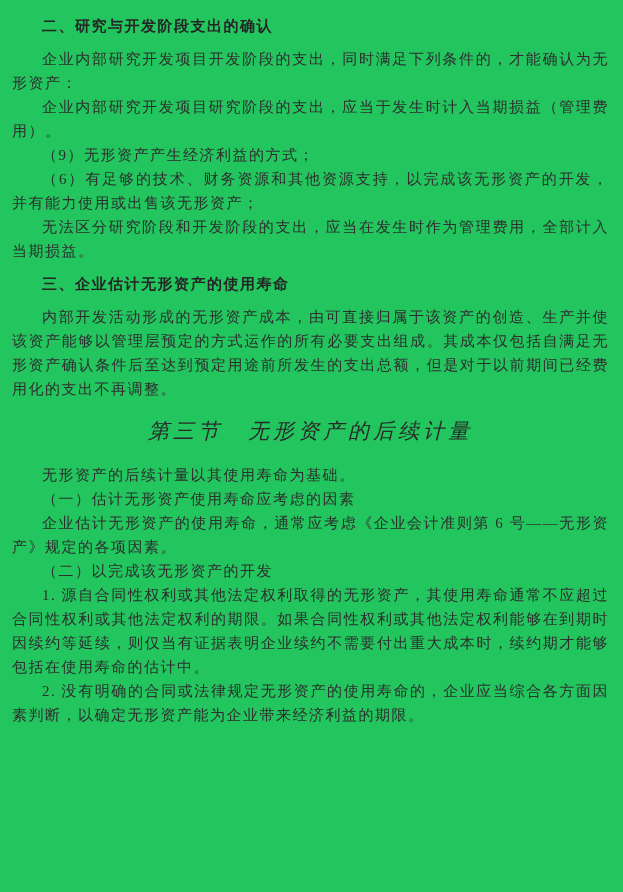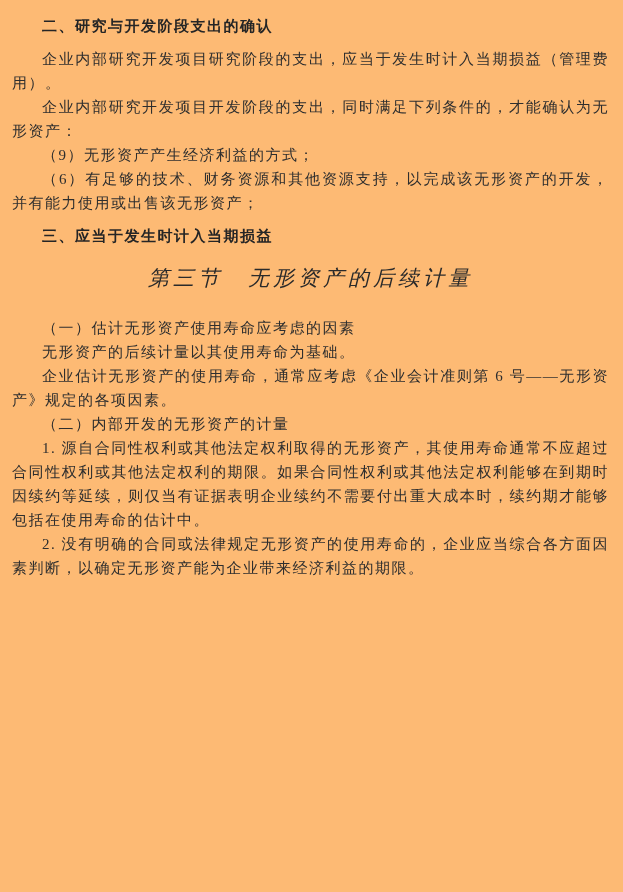--- a/index.html
+++ b/index.html
@@ -5,21 +5,21 @@
   html, body {
     margin: 0;
     padding: 0;
     background: #fcfcfc;
   }
   .page {
     position: relative;
     width: 623px;
     height: 892px;
     box-sizing: border-box;
-    background: #fdba74;
+    background: #22c55e;
     color: #2e2e2e;
     padding: 5px 14px 0 12px;
     overflow: hidden;
     font-family: "Liberation Serif", serif;
   }
   .para {
     margin: 0;
     font-size: 15px;
     line-height: 24px;
     letter-spacing: 1.5px;
@@ -33,41 +33,43 @@
     font-size: 15px;
     line-height: 24px;
     letter-spacing: 1.5px;
     font-weight: 700;
     text-indent: 2em;
     text-align: left;
     font-family: "Liberation Sans", sans-serif;
     color: #252525;
   }
   .chapter-title {
-    margin: 15px 0 23px;
+    margin: 15px 0 17px;
     font-size: 21px;
     line-height: 30px;
     letter-spacing: 4px;
     text-align: center;
     font-weight: 400;
     font-style: italic;
     font-family: "Liberation Serif", serif;
     color: #2a2a2a;
   }
 </style>
 </head>
 <body>
 
 <div class="page">
   <h2 class="h2">二、研究与开发阶段支出的确认</h2>
+  <p class="para">企业内部研究开发项目开发阶段的支出，同时满足下列条件的，才能确认为无形资产：</p>
   <p class="para">企业内部研究开发项目研究阶段的支出，应当于发生时计入当期损益（管理费用）。</p>
-  <p class="para">企业内部研究开发项目开发阶段的支出，同时满足下列条件的，才能确认为无形资产：</p>
   <p class="para">（9）无形资产产生经济利益的方式；</p>
   <p class="para">（6）有足够的技术、财务资源和其他资源支持，以完成该无形资产的开发，并有能力使用或出售该无形资产；</p>
-  <h2 class="h2">三、应当于发生时计入当期损益</h2>
+  <p class="para">无法区分研究阶段和开发阶段的支出，应当在发生时作为管理费用，全部计入当期损益。</p>
+  <h2 class="h2">三、企业估计无形资产的使用寿命</h2>
+  <p class="para">内部开发活动形成的无形资产成本，由可直接归属于该资产的创造、生产并使该资产能够以管理层预定的方式运作的所有必要支出组成。其成本仅包括自满足无形资产确认条件后至达到预定用途前所发生的支出总额，但是对于以前期间已经费用化的支出不再调整。</p>
   <div class="chapter-title">第三节　无形资产的后续计量</div>
+  <p class="para">无形资产的后续计量以其使用寿命为基础。</p>
   <p class="para">（一）估计无形资产使用寿命应考虑的因素</p>
-  <p class="para">无形资产的后续计量以其使用寿命为基础。</p>
   <p class="para">企业估计无形资产的使用寿命，通常应考虑《企业会计准则第 6 号——无形资产》规定的各项因素。</p>
-  <p class="para">（二）内部开发的无形资产的计量</p>
+  <p class="para">（二）以完成该无形资产的开发</p>
   <p class="para">1. 源自合同性权利或其他法定权利取得的无形资产，其使用寿命通常不应超过合同性权利或其他法定权利的期限。如果合同性权利或其他法定权利能够在到期时因续约等延续，则仅当有证据表明企业续约不需要付出重大成本时，续约期才能够包括在使用寿命的估计中。</p>
   <p class="para">2. 没有明确的合同或法律规定无形资产的使用寿命的，企业应当综合各方面因素判断，以确定无形资产能为企业带来经济利益的期限。</p>
 </div>
 
 </body></html>

